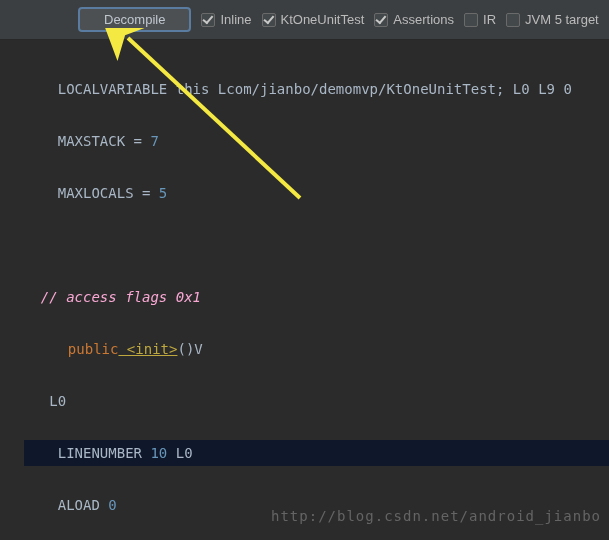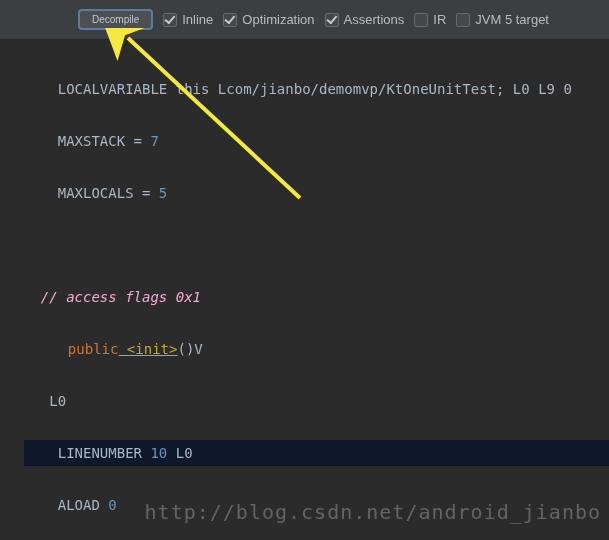--- a/index.html
+++ b/index.html
@@ -12,22 +12,22 @@
     align-items: center;
     padding: 0 10px 0 78px;
     gap: 10px;
     position: relative;
   }
   .decompile-btn {
     background: #4c5052;
     border: 2px solid #5a7ca0;
     border-radius: 4px;
     color: #c0c7cf;
-    padding: 3px 12px;
-    font-size: 10px;
+    padding: 3px 24px;
+    font-size: 13px;
     cursor: pointer;
   }
   .chk-wrap {
     display: flex;
     align-items: center;
     gap: 5px;
     color: #bbbbbb;
     font-size: 13px;
     cursor: pointer;
   }
@@ -72,39 +72,39 @@
     left: 100px;
     pointer-events: none;
     z-index: 5;
   }
   .watermark {
     position: absolute;
     bottom: 16px;
     right: 8px;
     color: #777;
     font-family: monospace;
-    font-size: 20px;
+    font-size: 14px;
     opacity: 0.75;
     letter-spacing: 1px;
     pointer-events: none;
   }
 </style>
 </head>
 <body>
 
 <div class="toolbar">
   <button class="decompile-btn">Decompile</button>
 
   <label class="chk-wrap">
     <span class="chk checked"></span>
     <span>Inline</span>
   </label>
   <label class="chk-wrap">
     <span class="chk checked"></span>
-    <span>Optimization</span>
+    <span>KtOneUnitTest</span>
   </label>
   <label class="chk-wrap">
     <span class="chk checked"></span>
     <span>Assertions</span>
   </label>
   <label class="chk-wrap">
     <span class="chk"></span>
     <span>IR</span>
   </label>
   <label class="chk-wrap">

